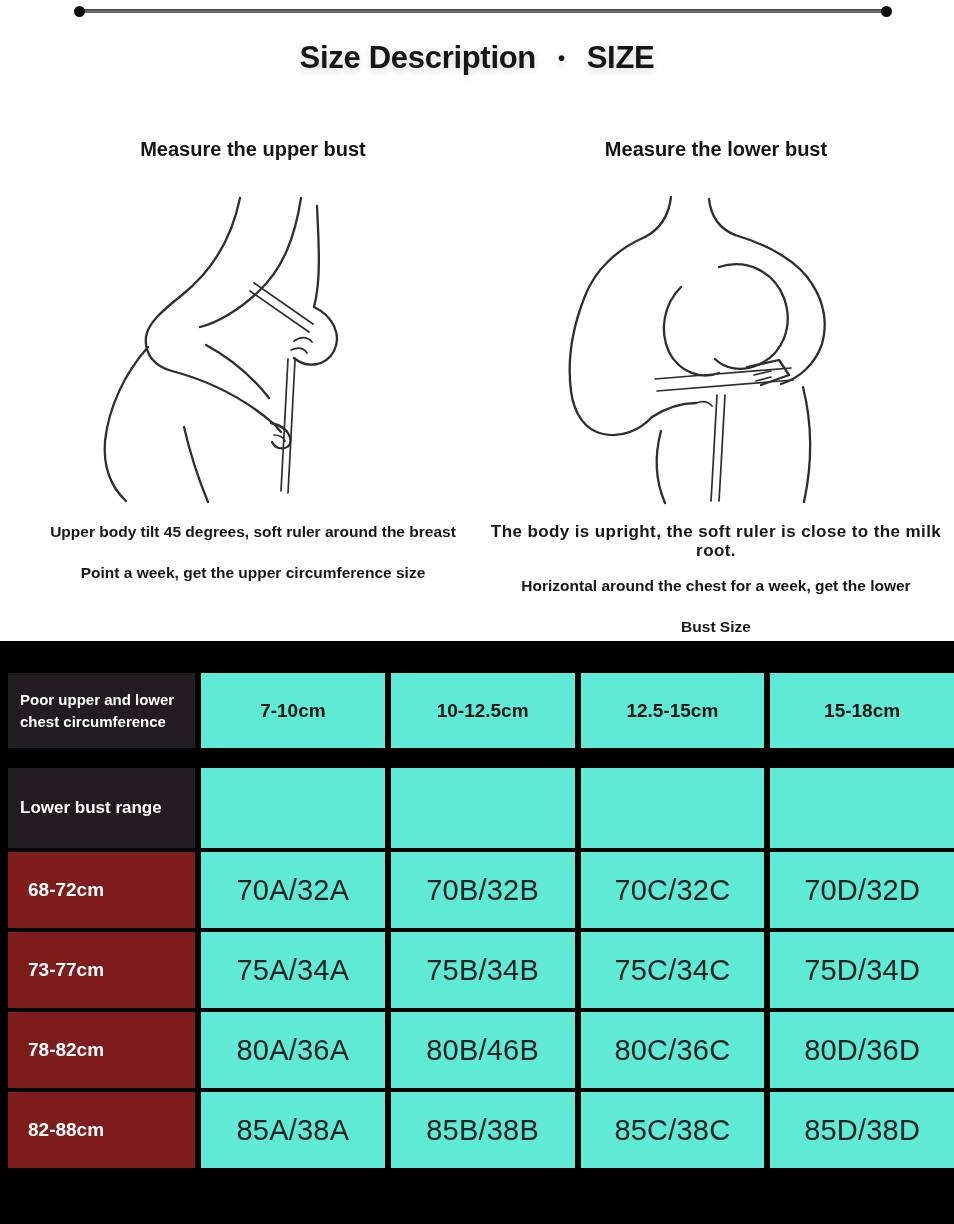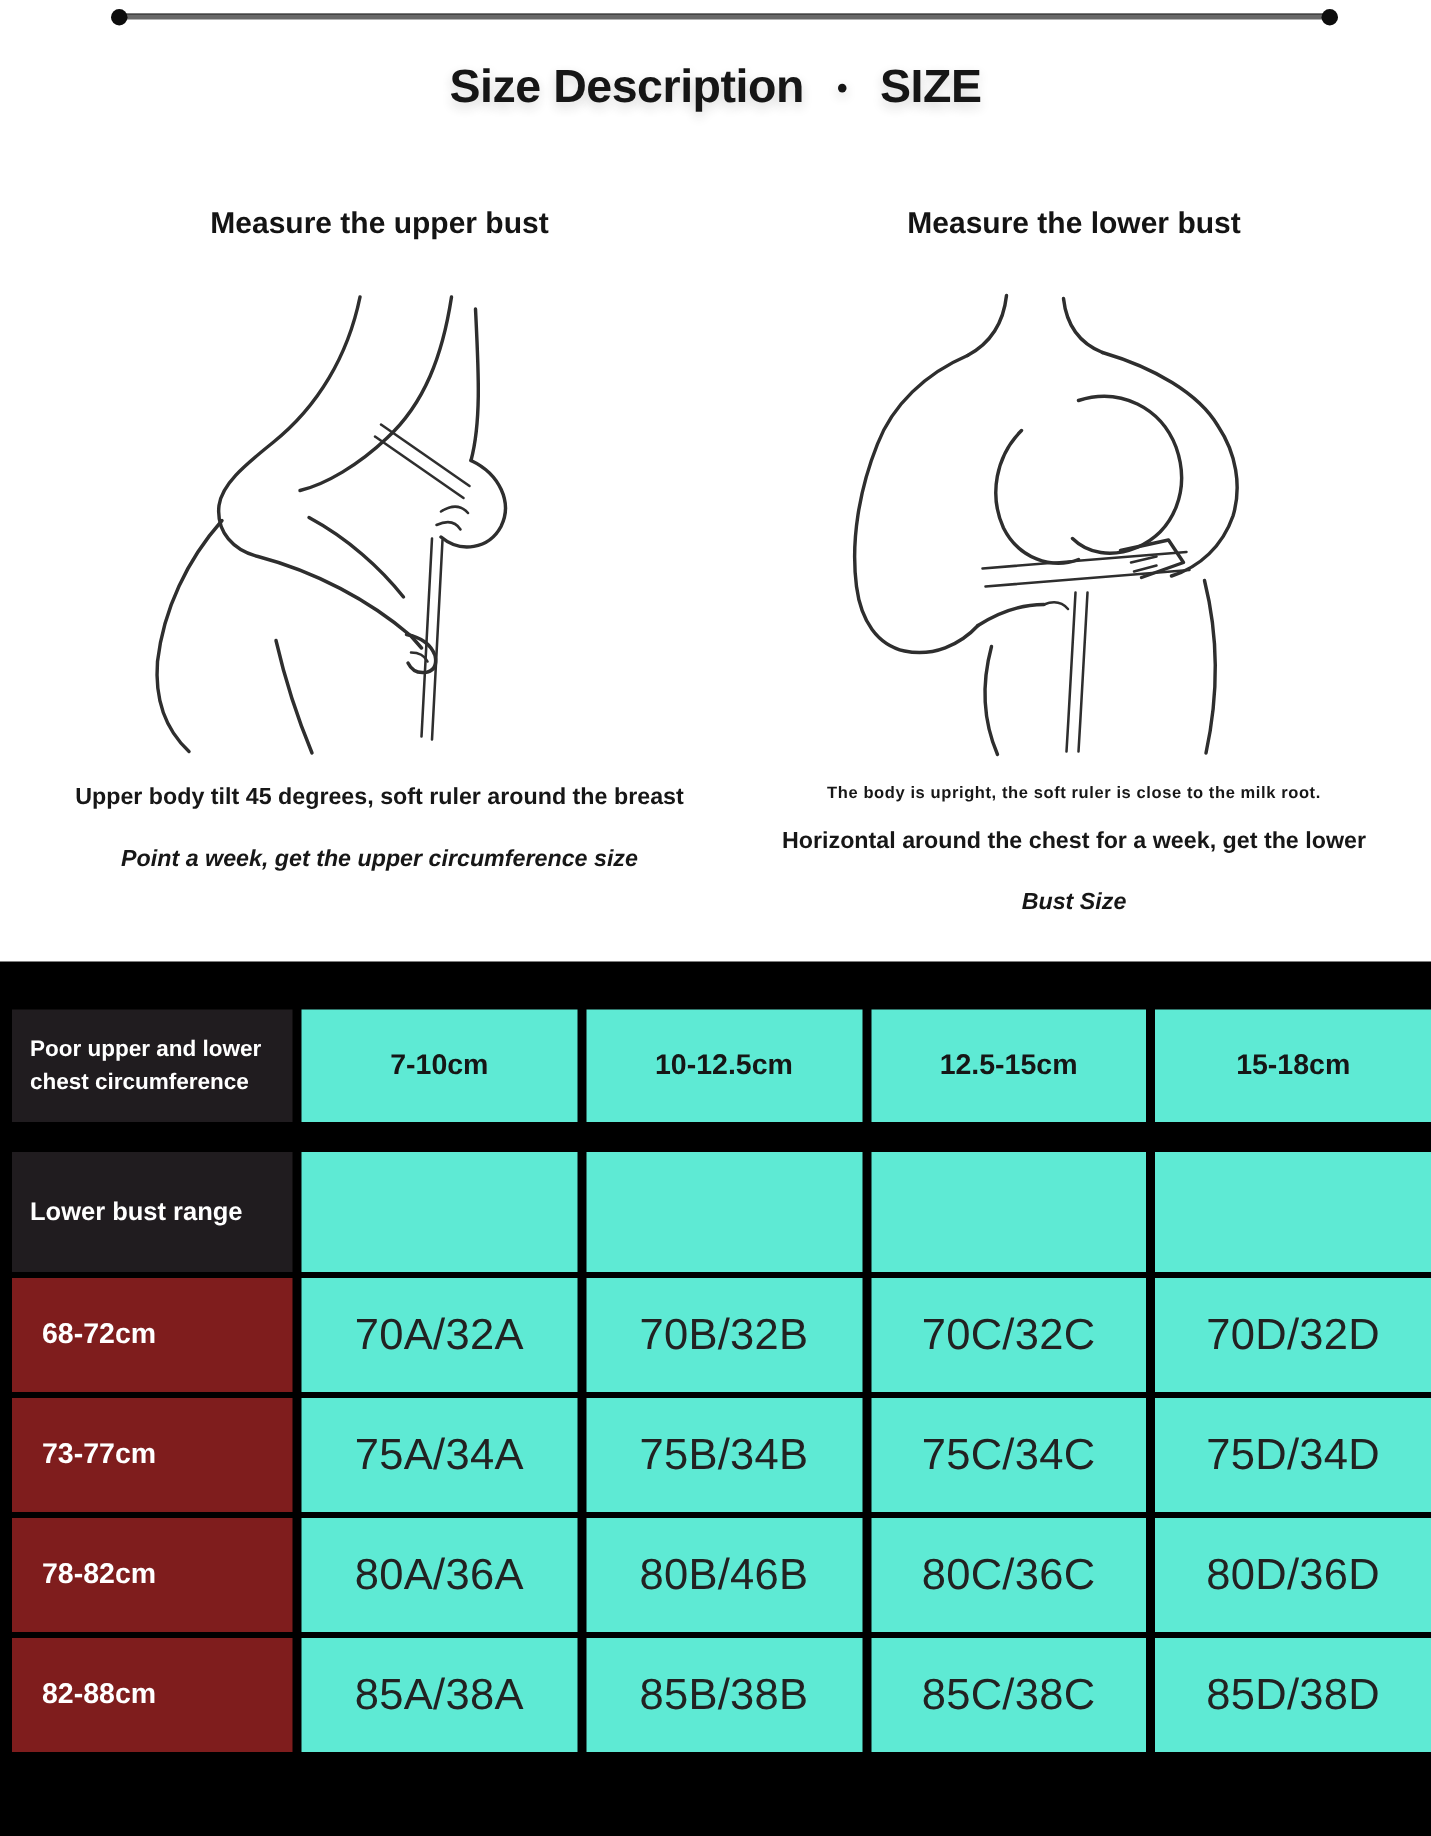--- a/index.html
+++ b/index.html
@@ -34,22 +34,22 @@
   
   .measure-col{position:absolute;top:138px;width:450px;text-align:center;}
   .measure-col.left{left:28px;}
   .measure-col.right{left:486px;width:460px;}
   .measure-heading{font-size:20px;font-weight:bold;color:#141414;margin:0;}
   .figure-wrap{margin-top:34px;height:312px;display:flex;justify-content:center;}
   .figure-wrap svg{display:block;}
 
   .caption{margin-top:16px;}
   .caption-line{font-size:15.5px;font-weight:bold;color:#171717;margin:0 0 24px 0;line-height:1.1;}
-  .caption-line.small{font-size:11px;letter-spacing:0.4px;margin-bottom:17px;}
-  .caption-line.last{margin-bottom:0;font-style:italic;}
+  .caption-line.small{font-size:17px;letter-spacing:0.4px;margin-bottom:17px;}
+  .caption-line.last{margin-bottom:0;}
 
   
   .table-band{
     position:absolute;left:0;top:641px;width:954px;height:675px;
     background:#000000;box-sizing:border-box;
     padding:32px 0 0 8px;
   }
   .t-row{display:flex;column-gap:6px;margin-bottom:4px;}
   .t-row.header{margin-bottom:20px;}
   .t-label{

